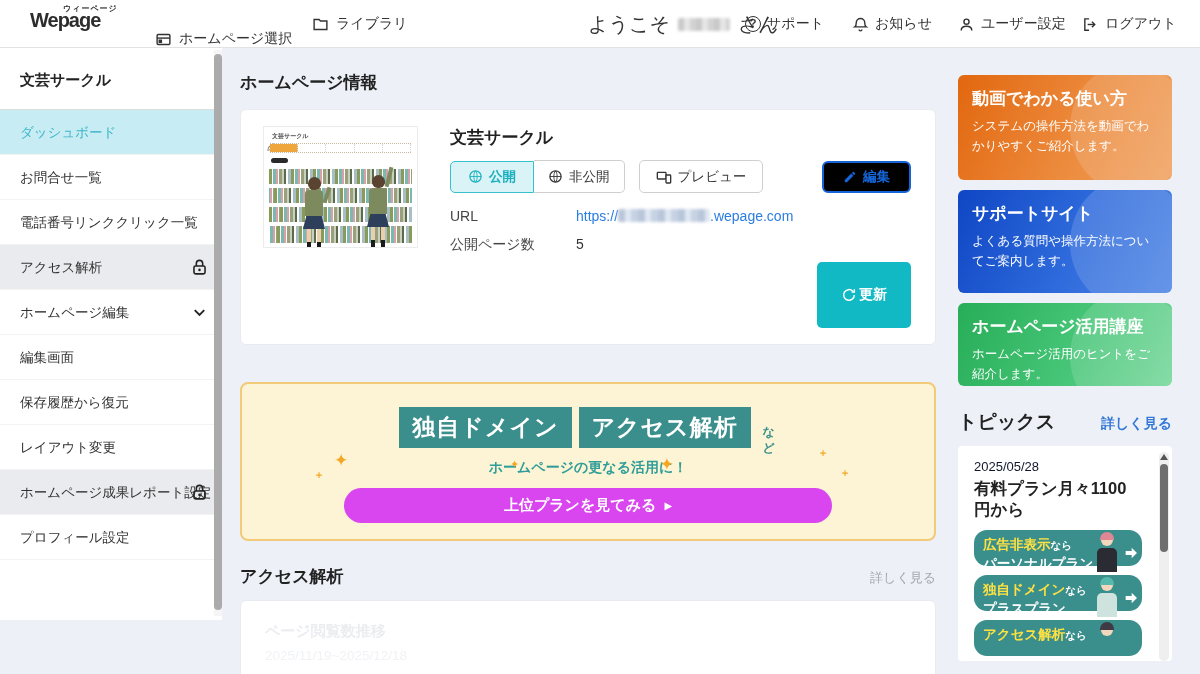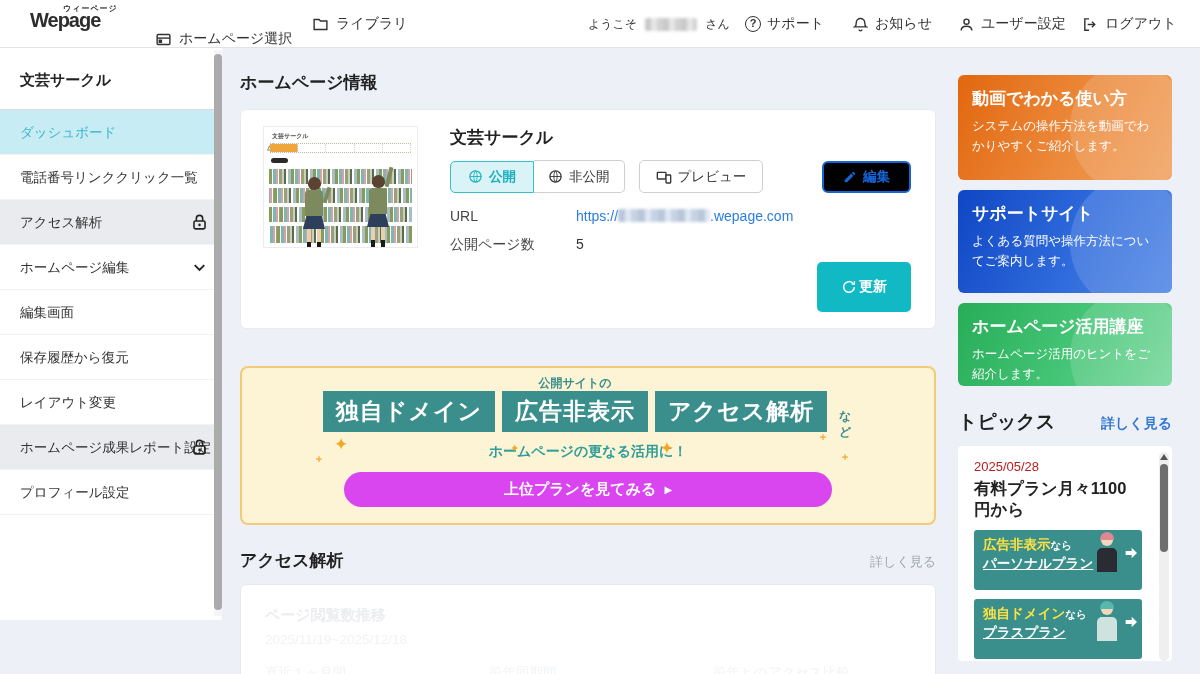--- a/index.html
+++ b/index.html
@@ -6,21 +6,21 @@
   html,body { width:1200px; height:674px; }
   body { font-family:"Liberation Sans","DejaVu Sans",sans-serif; background:#edf1f7; color:#333; }
   #app { position:relative; width:1200px; height:674px; overflow:hidden; }
 
   
   .topbar { position:absolute; left:0; top:0; width:1200px; height:48px; background:#fff; border-bottom:1px solid #e2e2e2; z-index:30; }
   .logo { position:absolute; left:30px; top:9px; font-size:20px; font-weight:800; letter-spacing:-1px; color:#2d2d2d; }
   .logo-ruby { position:absolute; left:63px; top:3px; font-size:8px; font-weight:700; letter-spacing:1px; color:#2d2d2d; }
   .topnav { position:absolute; top:0; height:48px; display:flex; align-items:center; gap:7px; font-size:14px; color:#333; cursor:pointer; }
   .tn1 { left:155px;align-items:flex-end; } .tn2 { left:312px; }
-  .welcome { position:absolute; top:0; height:48px; display:flex; align-items:center; gap:8px; font-size:12px; }
+  .welcome { position:absolute; top:0; height:48px; display:flex; align-items:center; gap:8px; font-size:20px; }
   .wel { left:588px; }
   .blur-name { display:inline-block; width:52px; height:13px; border-radius:2px;
     background:repeating-linear-gradient(90deg,#c9c9c9 0 6px,#e6e6e6 6px 12px,#d2d2d2 12px 18px); filter:blur(1.5px); }
   .tlink { position:absolute; top:0; height:48px; display:flex; align-items:center; gap:6px; font-size:14px; cursor:pointer; }
   .tl1 { left:745px; } .tl2 { left:852px; } .tl3 { left:958px; } .tl4 { left:1082px; }
   .icn { width:17px; height:17px; display:inline-block; flex:0 0 auto; }
   .qicon { width:16px; height:16px; border:1.6px solid #333; border-radius:50%; font-size:11px; font-weight:700; text-align:center; line-height:13px; color:#333; }
   .qicon::before { content:"?"; }
 
   
@@ -72,21 +72,21 @@
   .btn-unpub { background:#fff; border:1px solid #cfcfcf; border-left:none; color:#333; border-radius:0 5px 5px 0; padding:6.5px 14px; }
   .btn-prev { background:#fff; border:1px solid #cfcfcf; color:#333; border-radius:5px; padding:6.5px 16px; margin-left:14px; }
   .btn-edit { margin-left:auto; background:#000000; border:2px solid #1565d8; color:#1565d8; font-weight:700; border-radius:6px; padding:5px 19px; }
   .info-rows { margin-top:15px; font-size:14px; }
   .info-row { display:flex; margin-bottom:12px; }
   .info-label { width:126px; color:#444; }
   .info-link { color:#2a7de1; cursor:pointer; }
   .blur-url { display:inline-block; width:92px; height:13px; vertical-align:-1px; border-radius:2px;
     background:repeating-linear-gradient(90deg,#b9c6da 0 7px,#dfe7f2 7px 13px,#c6d2e4 13px 20px); filter:blur(1.5px); }
   .update-row { text-align:right; margin-top:-4px; }
-  .btn-update { display:inline-flex; align-items:center; gap:2px; background:#10b9c4; color:#fff; font-weight:700; font-size:14px; border-radius:5px; padding:16px 24px; cursor:pointer; }
+  .btn-update { display:inline-flex; align-items:center; gap:2px; background:#10b9c4; color:#fff; font-weight:700; font-size:14px; border-radius:5px; padding:24px 24px; cursor:pointer; }
 
   
   .promo { margin-top:37px; background:#fcf4d4; border:2px solid #f3c97a; border-radius:8px; padding:23px 0 16px; position:relative; text-align:center; }
   .promo-boxes { display:flex; justify-content:center; align-items:stretch; gap:7px; }
   .pbox { background:#3a8f8c; color:#fff; font-size:23px; font-weight:800; padding:5px 13px; position:relative; letter-spacing:1px; }
   .pbox-note { position:absolute; top:-16px; left:50%; transform:translateX(-50%); font-size:12px; font-weight:800; color:#3a8f8c; letter-spacing:0; white-space:nowrap;
     text-shadow:-1px -1px 0 #fcf4d4,1px -1px 0 #fcf4d4,-1px 1px 0 #fcf4d4,1px 1px 0 #fcf4d4; }
   .petc { writing-mode:vertical-rl; font-size:12px; font-weight:800; color:#3a8f8c; align-self:flex-end; margin-left:2px; letter-spacing:2px; }
   .promo-tag { margin-top:11px; font-size:14px; font-weight:700; color:#2f9d99; }
   .promo-cta { margin:11px auto 0; width:488px; background:#d946ef; color:#fff; font-size:15px; font-weight:800; border-radius:999px; padding:8px 0; cursor:pointer; }
@@ -115,23 +115,23 @@
   .rcard .rc-title { font-size:17px; font-weight:800; line-height:1.25; position:relative; }
   .rcard .rc-desc { margin-top:8px; font-size:12.5px; line-height:1.55; position:relative; }
   .rc1 { margin-top:27px; height:105px; background:linear-gradient(115deg,#e2670f 0%,#ec8a3c 55%,#f0a05d 100%); }
   .rc2 { margin-top:10px; height:103px; background:linear-gradient(115deg,#0f46c4 0%,#2f6bdc 55%,#4c84e4 100%); }
   .rc3 { margin-top:10px; height:83px; background:linear-gradient(115deg,#27ad58 0%,#46c577 55%,#72d698 100%); }
   .rc-img { position:absolute; right:-18px; top:-12px; width:120px; height:130px; border-radius:50%; background:rgba(255,255,255,0.14); }
   .topics-head { margin-top:23px; display:flex; justify-content:space-between; align-items:baseline; }
   .topics-title { font-size:19px; font-weight:800; color:#222; }
   .topics-more { font-size:14px; font-weight:700; color:#3478d6; cursor:pointer; }
   .topics-panel { margin-top:11px; background:#fff; border-radius:4px; height:215px; position:relative; padding:13px 30px 0 16px; overflow:hidden; }
-  .tp-date { font-size:13px; color:#b91c1c; }
+  .tp-date { font-size:13px; color:#0f172a; }
   .tp-headline { margin-top:4px; font-size:16.5px; font-weight:800; color:#222; line-height:1.3; }
-  .tp-banner { margin-top:9px; height:60px; background:#3a8f8c; border-radius:3px; position:relative; padding:5px 9px; color:#fff; cursor:pointer; }
+  .tp-banner { margin-top:9px; height:36px; background:#3a8f8c; border-radius:13px; position:relative; padding:5px 9px; color:#fff; cursor:pointer; }
   .tpb-hl { color:#ffe242; font-weight:800; font-size:13.5px; }
   .tpb-sfx { font-size:10.5px; font-weight:700; }
   .tpb-plan { font-size:13.5px; font-weight:800; text-decoration:underline; line-height:1.5; }
   .tpb-arrow { position:absolute; right:3px; top:15px; width:16px; height:16px; }
   .chara { position:absolute; right:22px; top:4px; width:26px; height:38px; }
   .ch-head { width:12px; height:12px; border-radius:50%; background:#f3d7bc; margin:0 auto; position:relative; }
   .ch-head::before { content:""; position:absolute; left:-1px; top:-2px; width:14px; height:8px; border-radius:7px 7px 0 0; }
   .ch-body { width:20px; height:24px; border-radius:5px 5px 0 0; margin:2px auto 0; }
   .ch1 .ch-head::before { background:#e08795; } .ch1 .ch-body { background:#2b2b33; }
   .ch2 .ch-head::before { background:#57b8ae; } .ch2 .ch-body { background:#cfe3de; }
@@ -207,20 +207,21 @@
           </svg>
         </span>
       <span>ログアウト</span>
     </div>
   </header>
 
   <aside class="sidebar">
     <div class="site-name">文芸サークル</div>
     <ul class="menu">
       <li class="active"><span>ダッシュボード</span></li>
+      <li><span>お問合せ一覧</span></li>
       <li><span>電話番号リンククリック一覧</span></li>
       <li class="locked">
         <span>アクセス解析</span>
         <span class="right-ic">
             <svg viewBox="0 0 24 24" fill="none" stroke="#222" stroke-width="2">
               <rect x="5" y="10" width="14" height="10" rx="2"></rect>
               <path d="M8 10V7a4 4 0 0 1 8 0v3"></path>
               <circle cx="12" cy="15" r="1.6" fill="#222" stroke="none"></circle>
             </svg>
           </span>
@@ -362,24 +363,20 @@
 
     <section class="promo">
       <span class="spark s1"></span>
       <span class="spark sp-plus s2"></span>
       <span class="spark s3"></span>
       <span class="spark s4"></span>
       <span class="spark sp-plus s5"></span>
       <span class="spark sp-plus s6"></span>
       <div class="promo-boxes">
         <div class="pbox">独自ドメイン</div>
-        <div class="pbox">
-          <span class="pbox-note">公開サイトの</span>
-          <span>広告非表示</span>
-        </div>
         <div class="pbox">アクセス解析</div>
         <div class="petc">など</div>
       </div>
       <div class="promo-tag">ホームページの更なる活用に！</div>
       <div class="promo-cta">上位プランを見てみる</div>
     </section>
 
     <div class="ana-head">
       <span class="ana-title">アクセス解析</span>
       <span class="ana-more">詳しく見る</span>

